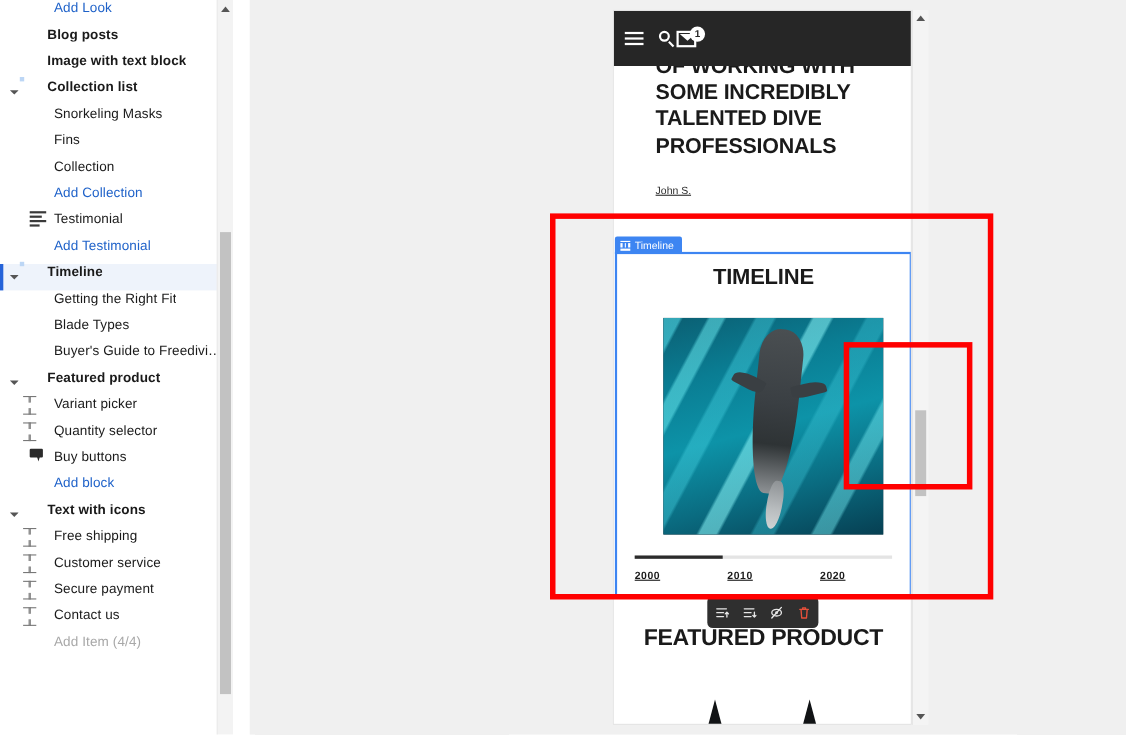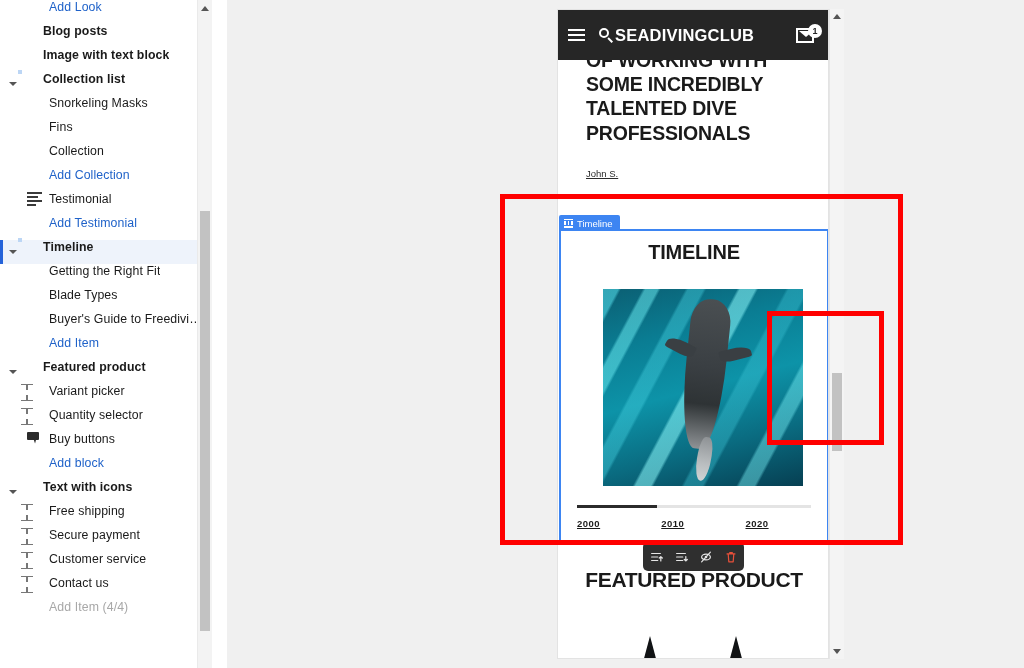--- a/index.html
+++ b/index.html
@@ -358,21 +358,21 @@
     align-items: center;
     justify-content: center;
     line-height: 1;
   }
 
   
   #testi-block {
     position: absolute;
     left: 0; top: 38px;
     width: 272px;
-    padding: 0 28px;
+    padding: 0 38px;
     box-sizing: border-box;
   }
   #testi-heading {
     font-size: 19.5px;
     font-weight: bold;
     line-height: 1.24;
     color: #1a1a1a;
     letter-spacing: -.2px;
   }
   #testi-author {
@@ -676,24 +676,20 @@
           <span class="lbl">Getting the Right Fit</span>
         </div>
         <div class="row ind1">
           <span class="ico"><span class="ic-thumb th-blade"></span></span>
           <span class="lbl">Blade Types</span>
         </div>
         <div class="row ind1">
           <span class="ico"><span class="ic-thumb th-guide"></span></span>
           <span class="lbl">Buyer's Guide to Freediving ...</span>
         </div>
-        <div class="row ind1">
-          <span class="ico"><span class="ic-plus"></span></span>
-          <span class="lbl link">Add Item</span>
-        </div>
         <div class="row ind0">
           <span class="caret">
             <svg width="8" height="8" viewBox="0 0 8 8">
               <path d="M0 2l4 4 4-4z" fill="#555"></path>
             </svg>
           </span>
           <span class="ico"><span class="ic-bars"></span></span>
           <span class="lbl bold">Featured product</span>
         </div>
         <div class="row ind1">
@@ -720,25 +716,25 @@
           </span>
           <span class="ico"><span class="ic-texticons"></span></span>
           <span class="lbl bold">Text with icons</span>
         </div>
         <div class="row ind1">
           <span class="ico"><span class="ic-block"><i></i><i></i><i></i><i></i></span></span>
           <span class="lbl">Free shipping</span>
         </div>
         <div class="row ind1">
           <span class="ico"><span class="ic-block"><i></i><i></i><i></i><i></i></span></span>
+          <span class="lbl">Customer service</span>
+        </div>
+        <div class="row ind1">
+          <span class="ico"><span class="ic-block"><i></i><i></i><i></i><i></i></span></span>
           <span class="lbl">Secure payment</span>
-        </div>
-        <div class="row ind1">
-          <span class="ico"><span class="ic-block"><i></i><i></i><i></i><i></i></span></span>
-          <span class="lbl">Customer service</span>
         </div>
         <div class="row ind1">
           <span class="ico"><span class="ic-block"><i></i><i></i><i></i><i></i></span></span>
           <span class="lbl">Contact us</span>
         </div>
         <div class="row ind1">
           <span class="ico"><span class="ic-plus dim"></span></span>
           <span class="lbl muted">Add Item (4/4)</span>
         </div>
       </div>
@@ -756,21 +752,20 @@
       <div id="site-header">
         <div id="hamburger">
           <i></i>
             <i></i>
             <i></i>
         </div>
         <div id="search-icon">
           <span class="c"></span>
             <span class="h"></span>
         </div>
-        <div id="brand">SEADIVINGCLUB</div>
         <div id="cart">
           <span class="bag"></span>
           <span id="cart-badge">1</span>
         </div>
       </div>
 
       <div id="testi-block">
         <div id="testi-heading">OF WORKING WITH SOME INCREDIBLY TALENTED DIVE PROFESSIONALS</div>
         <div id="testi-author">John S.</div>
       </div>

